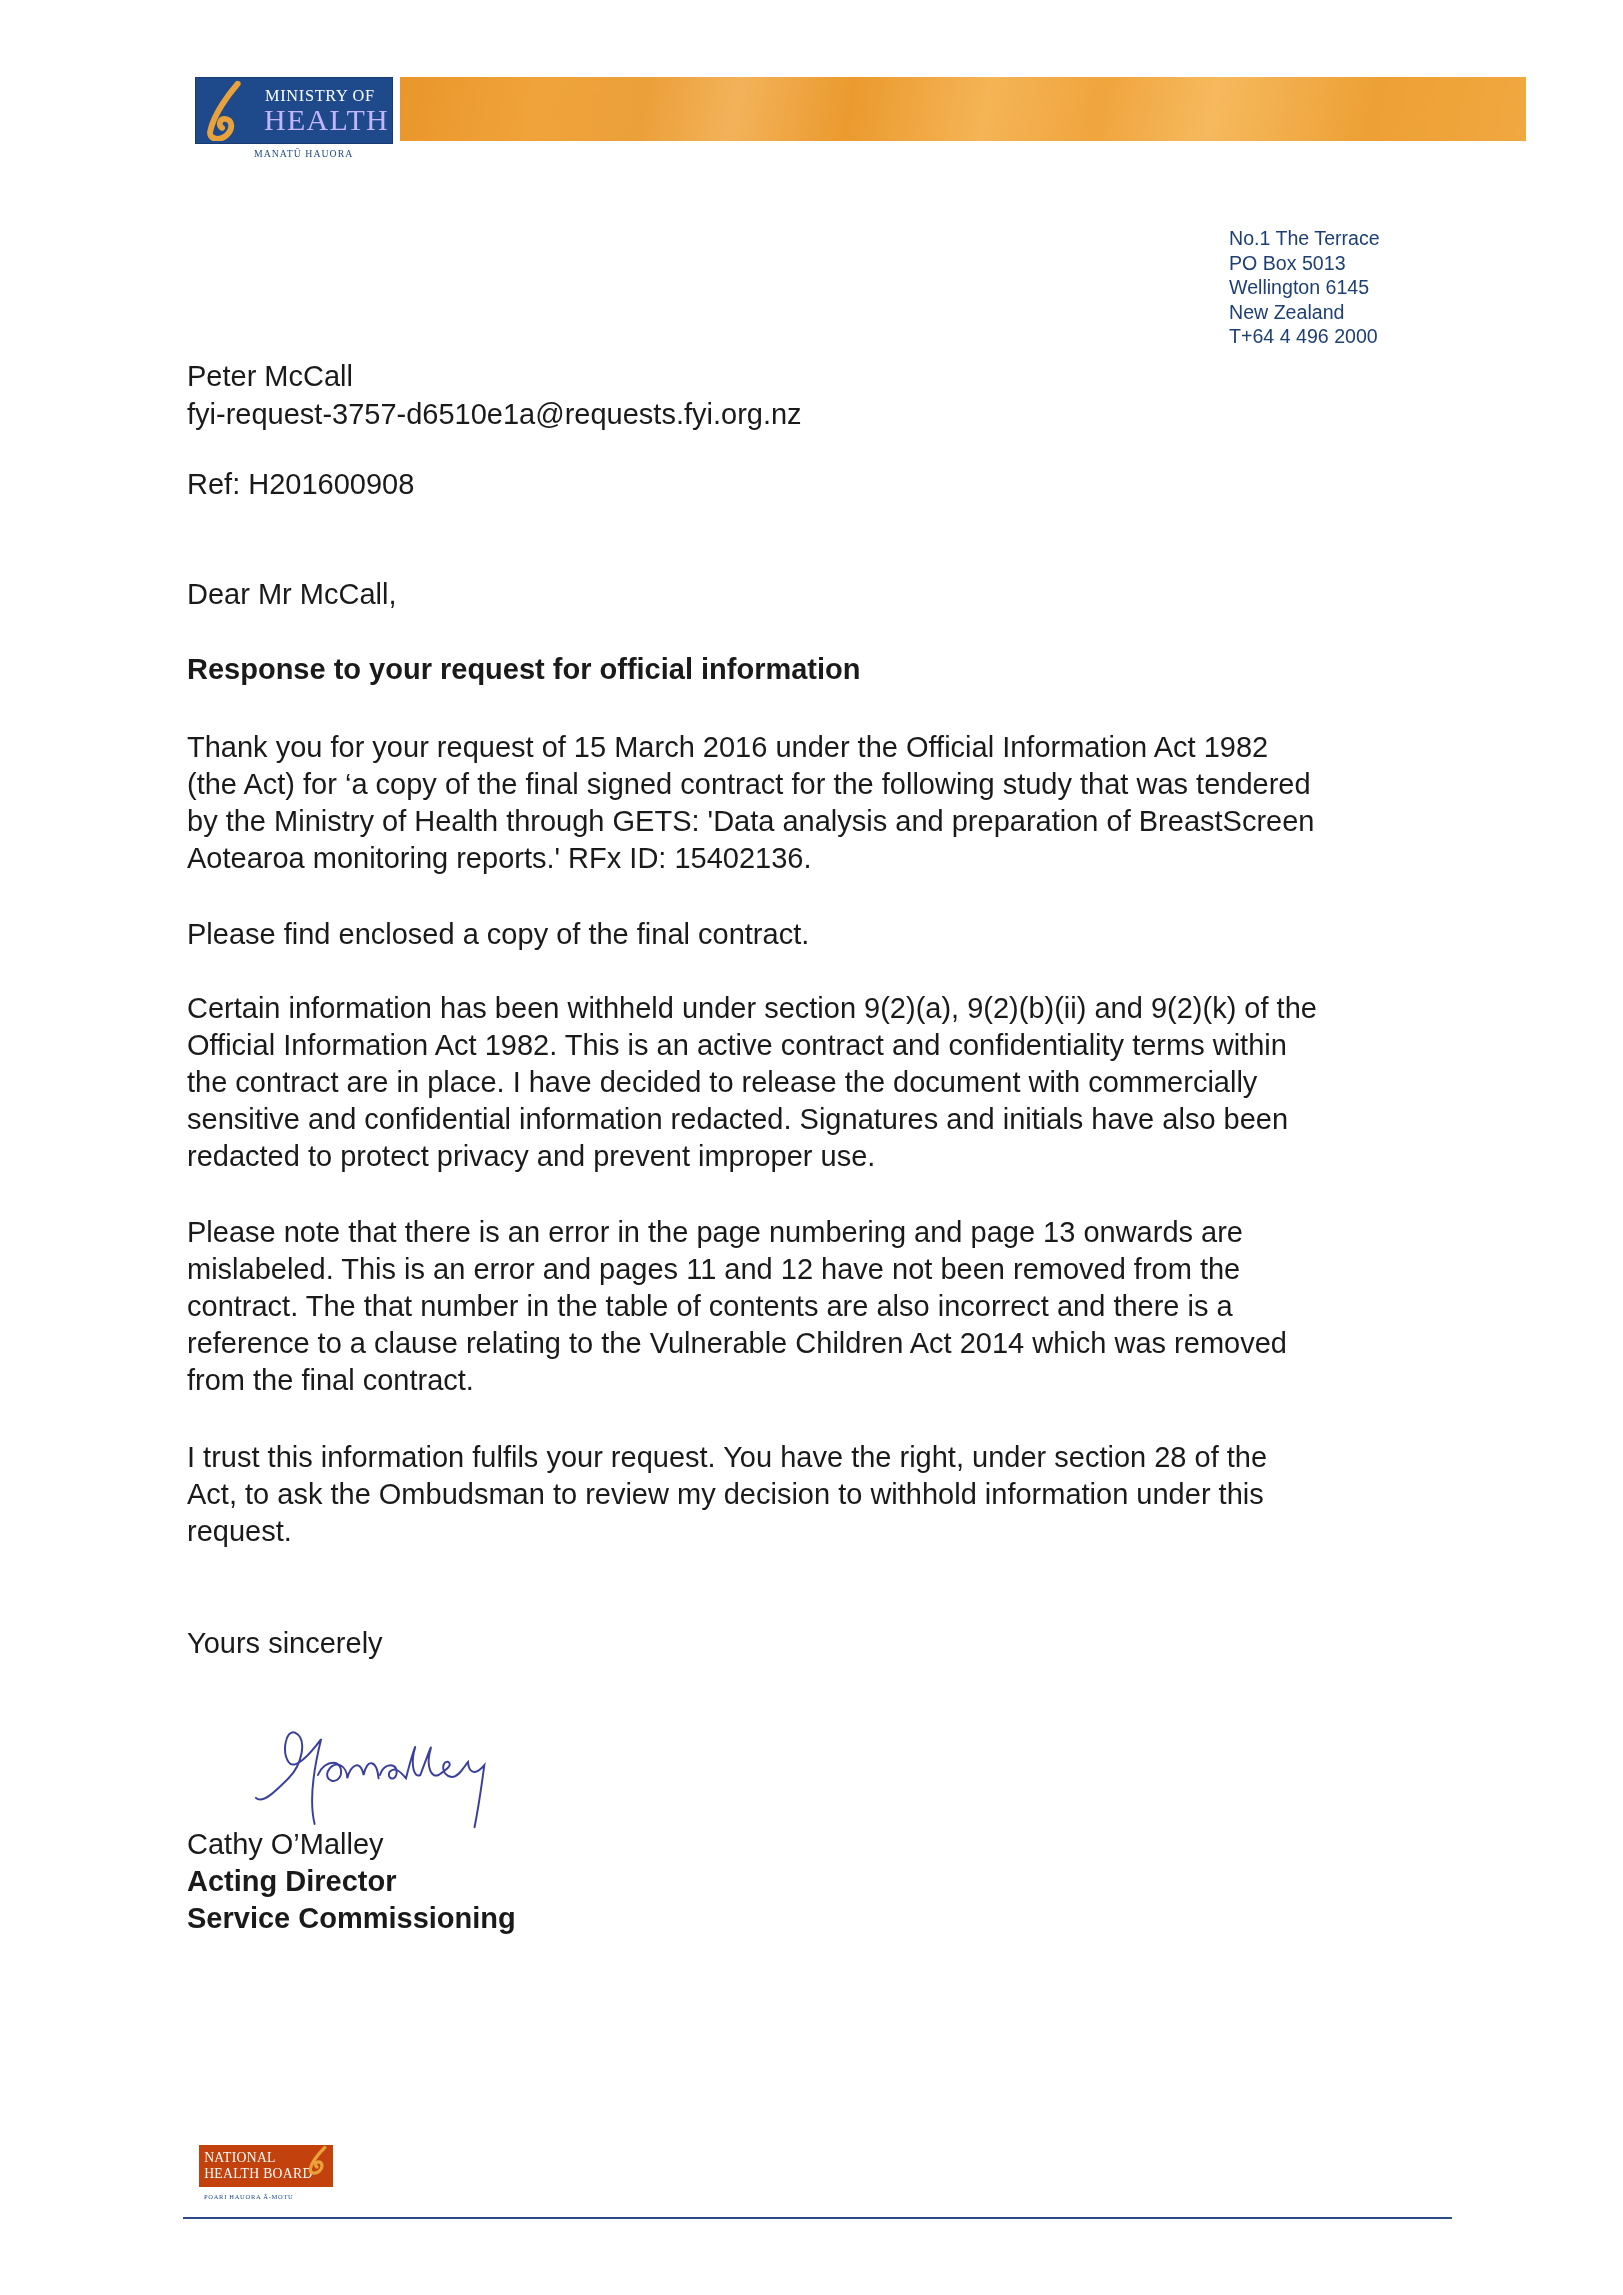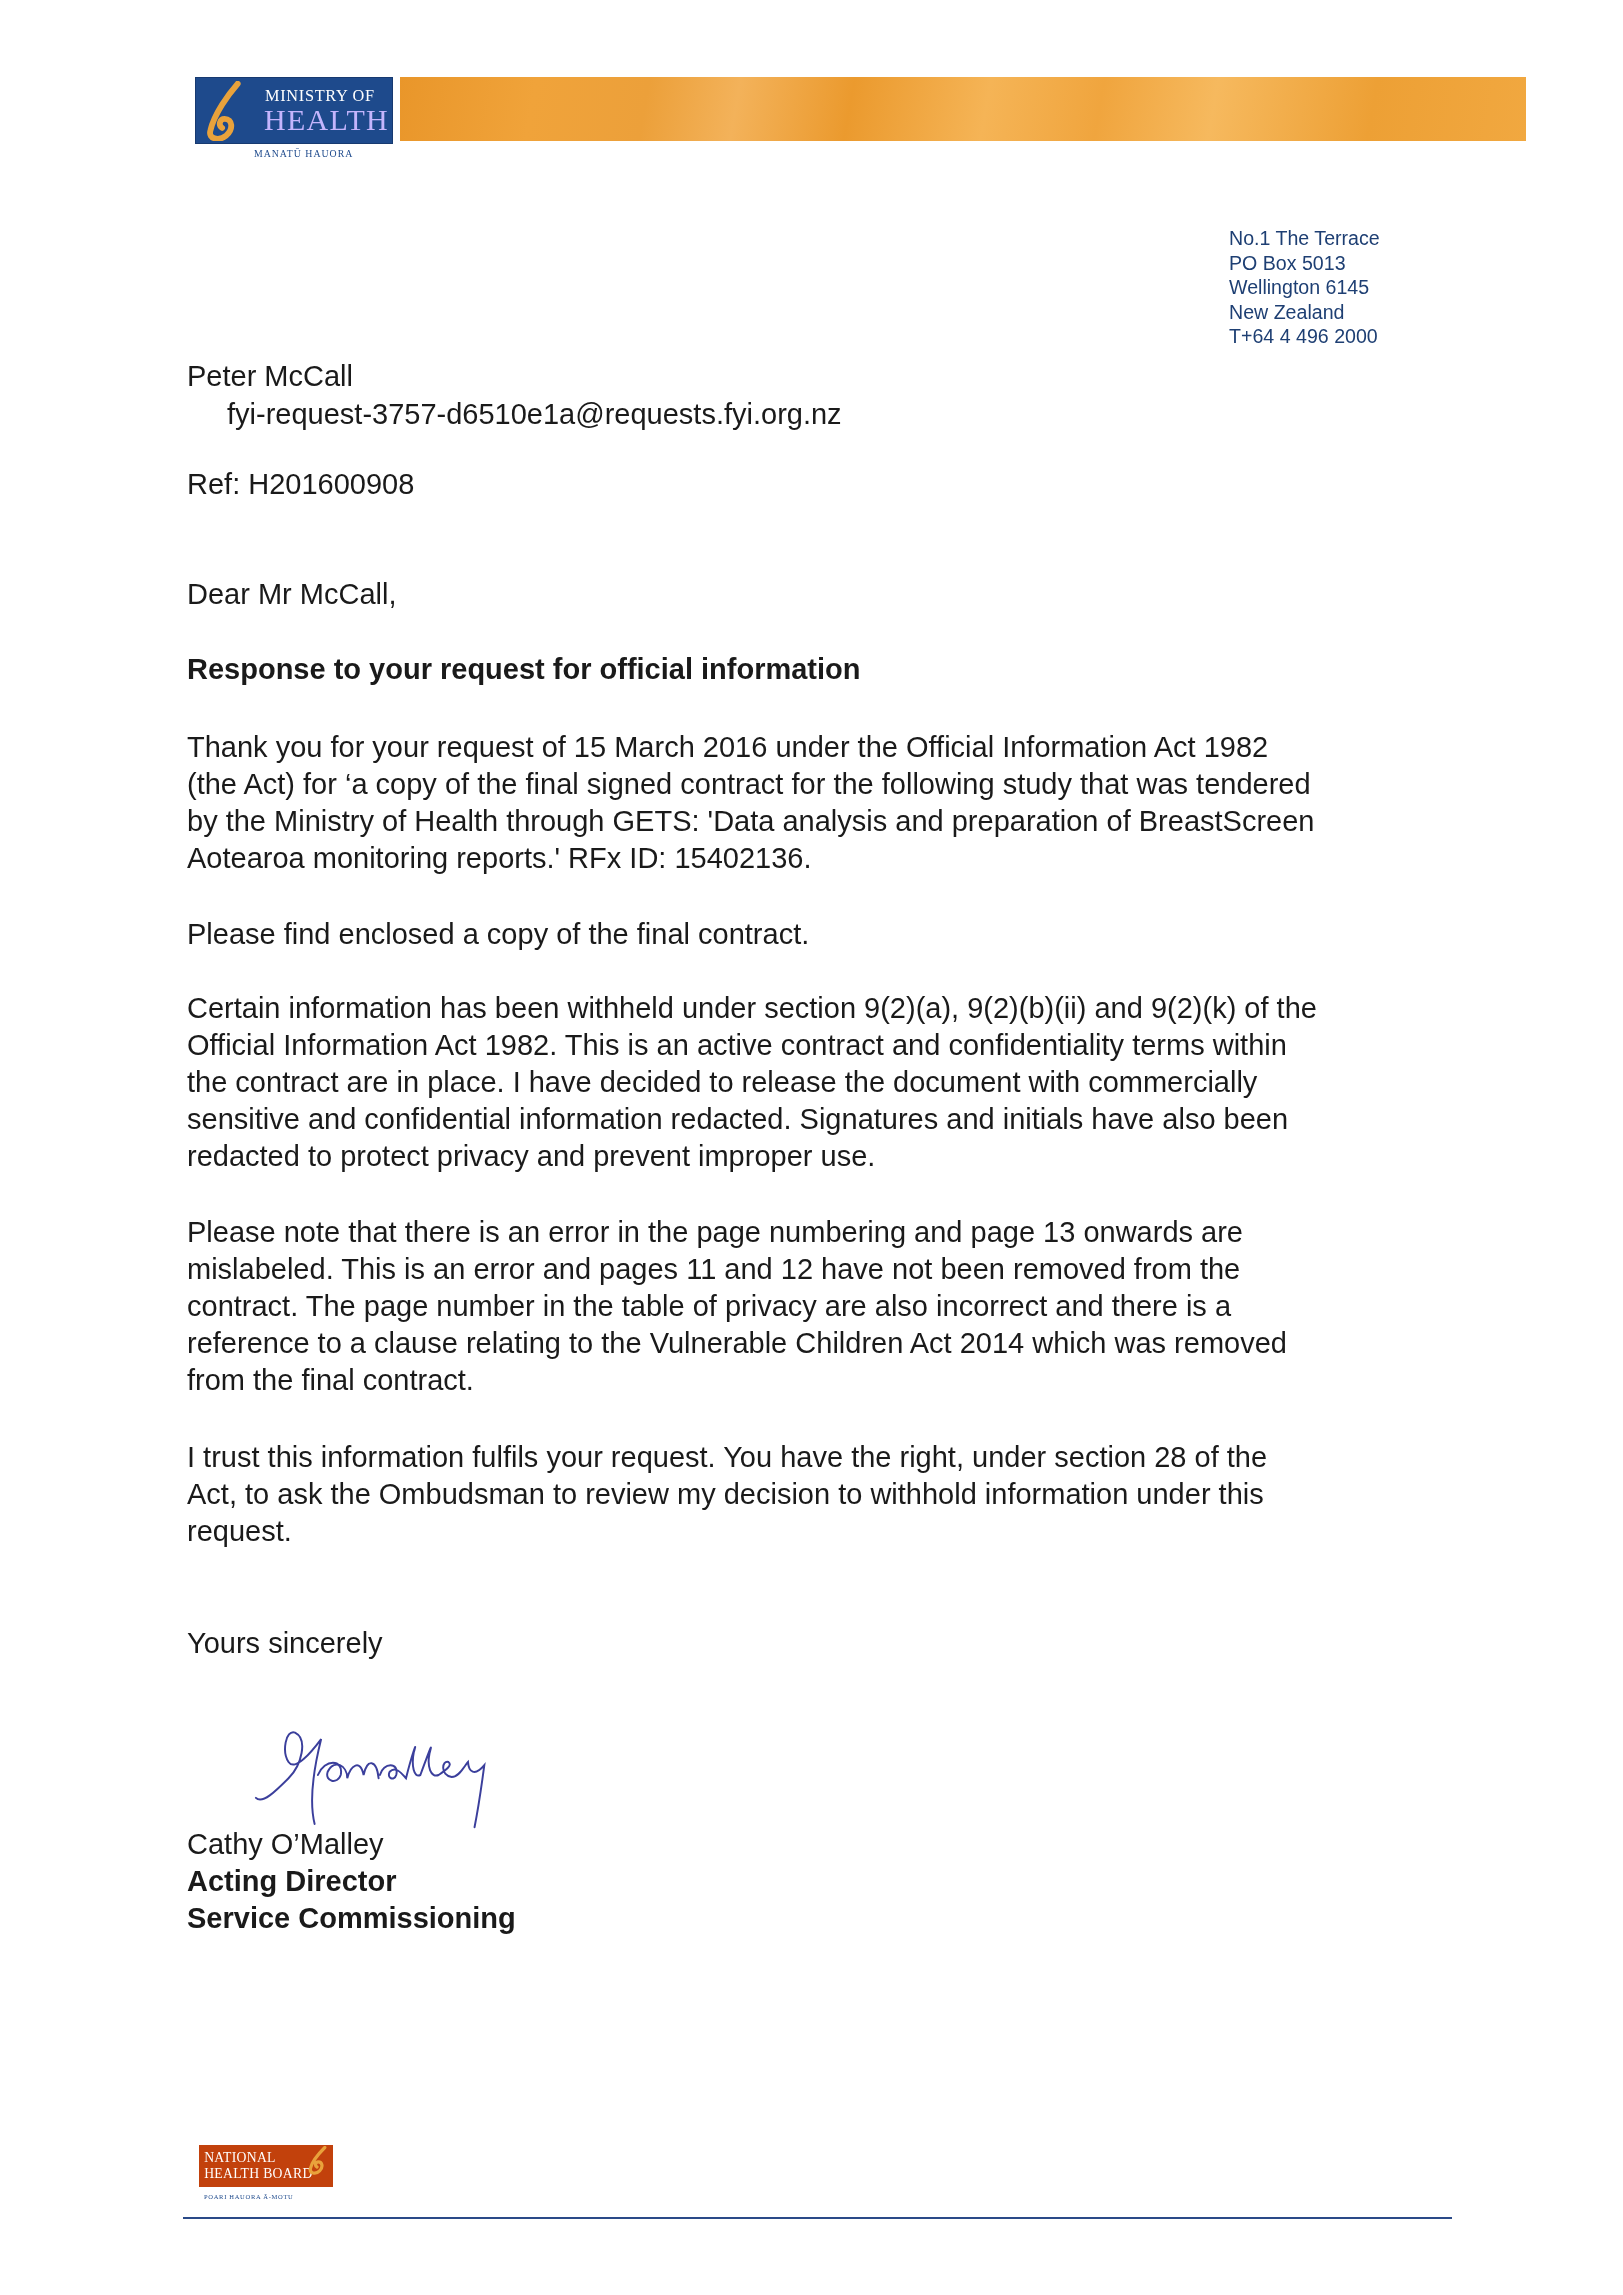--- a/index.html
+++ b/index.html
@@ -38,21 +38,21 @@
     
     #address {
       left: 1229px; top: 226px; width: 222px;
       color: #1e3f73; font-size: 19.6px; line-height: 24.5px;
     }
     #address div { white-space: nowrap; }
 
     
     .body-text { font-size: 29px; line-height: 37px; color: #1a1a1a; }
     #recipient-name { left: 187px; top: 358px; }
-    #recipient-email { left: 187px; top: 396px; margin-left: 40px; }
+    #recipient-email { left: 187px; top: 396px; }
     #ref { left: 187px; top: 466px; }
     #salutation { left: 187px; top: 576px; }
     #subject { left: 187px; top: 651px; font-weight: bold; font-size: 29px; }
 
     .para { left: 187px; width: 1308px; }
     .para .line { white-space: nowrap; font-size: 29px; line-height: 37px; }
     #para-1 { top: 729px; }
     #para-2 { top: 916px; }
     #para-3 { top: 990px; }
     #para-4 { top: 1214px; }
@@ -130,21 +130,21 @@
   <div class="line">Certain information has been withheld under section 9(2)(a), 9(2)(b)(ii) and 9(2)(k) of the</div>
   <div class="line">Official Information Act 1982. This is an active contract and confidentiality terms within</div>
   <div class="line">the contract are in place. I have decided to release the document with commercially</div>
   <div class="line">sensitive and confidential information redacted. Signatures and initials have also been</div>
   <div class="line">redacted to protect privacy and prevent improper use.</div>
 </div>
 
 <div id="para-4" class="abs para">
   <div class="line">Please note that there is an error in the page numbering and page 13 onwards are</div>
   <div class="line">mislabeled. This is an error and pages 11 and 12 have not been removed from the</div>
-  <div class="line">contract. The page number in the table of privacy are also incorrect and there is a</div>
+  <div class="line">contract. The that number in the table of contents are also incorrect and there is a</div>
   <div class="line">reference to a clause relating to the Vulnerable Children Act 2014 which was removed</div>
   <div class="line">from the final contract.</div>
 </div>
 
 <div id="para-5" class="abs para">
   <div class="line">I trust this information fulfils your request.  You have the right, under section 28 of the</div>
   <div class="line">Act, to ask the Ombudsman to review my decision to withhold information under this</div>
   <div class="line">request.</div>
 </div>
 

